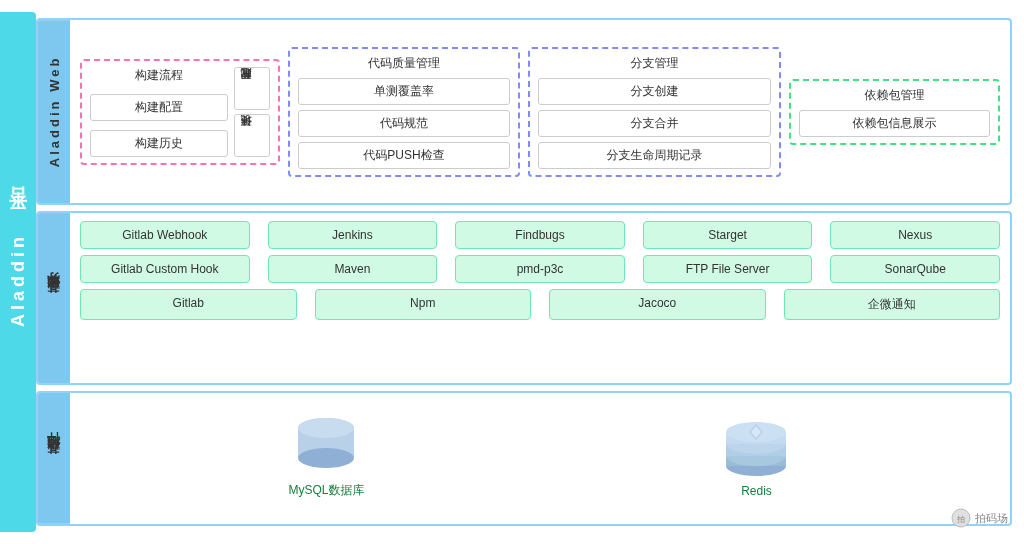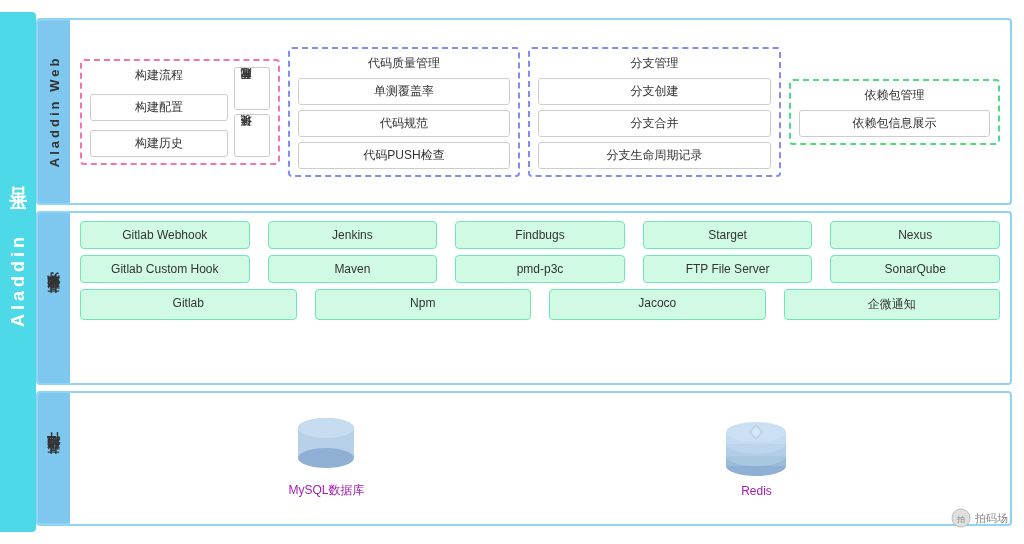--- a/index.html
+++ b/index.html
@@ -202,21 +202,21 @@
 
     .component-item {
       display: flex;
       flex-direction: column;
       align-items: center;
       gap: 6px;
     }
 
     .component-label {
       font-size: 12px;
-      color: #a21caf;
+      color: #15803d;
     }
 
     
     .watermark {
       position: absolute;
       bottom: 16px;
       right: 16px;
       font-size: 11px;
       color: #888;
       display: flex;

